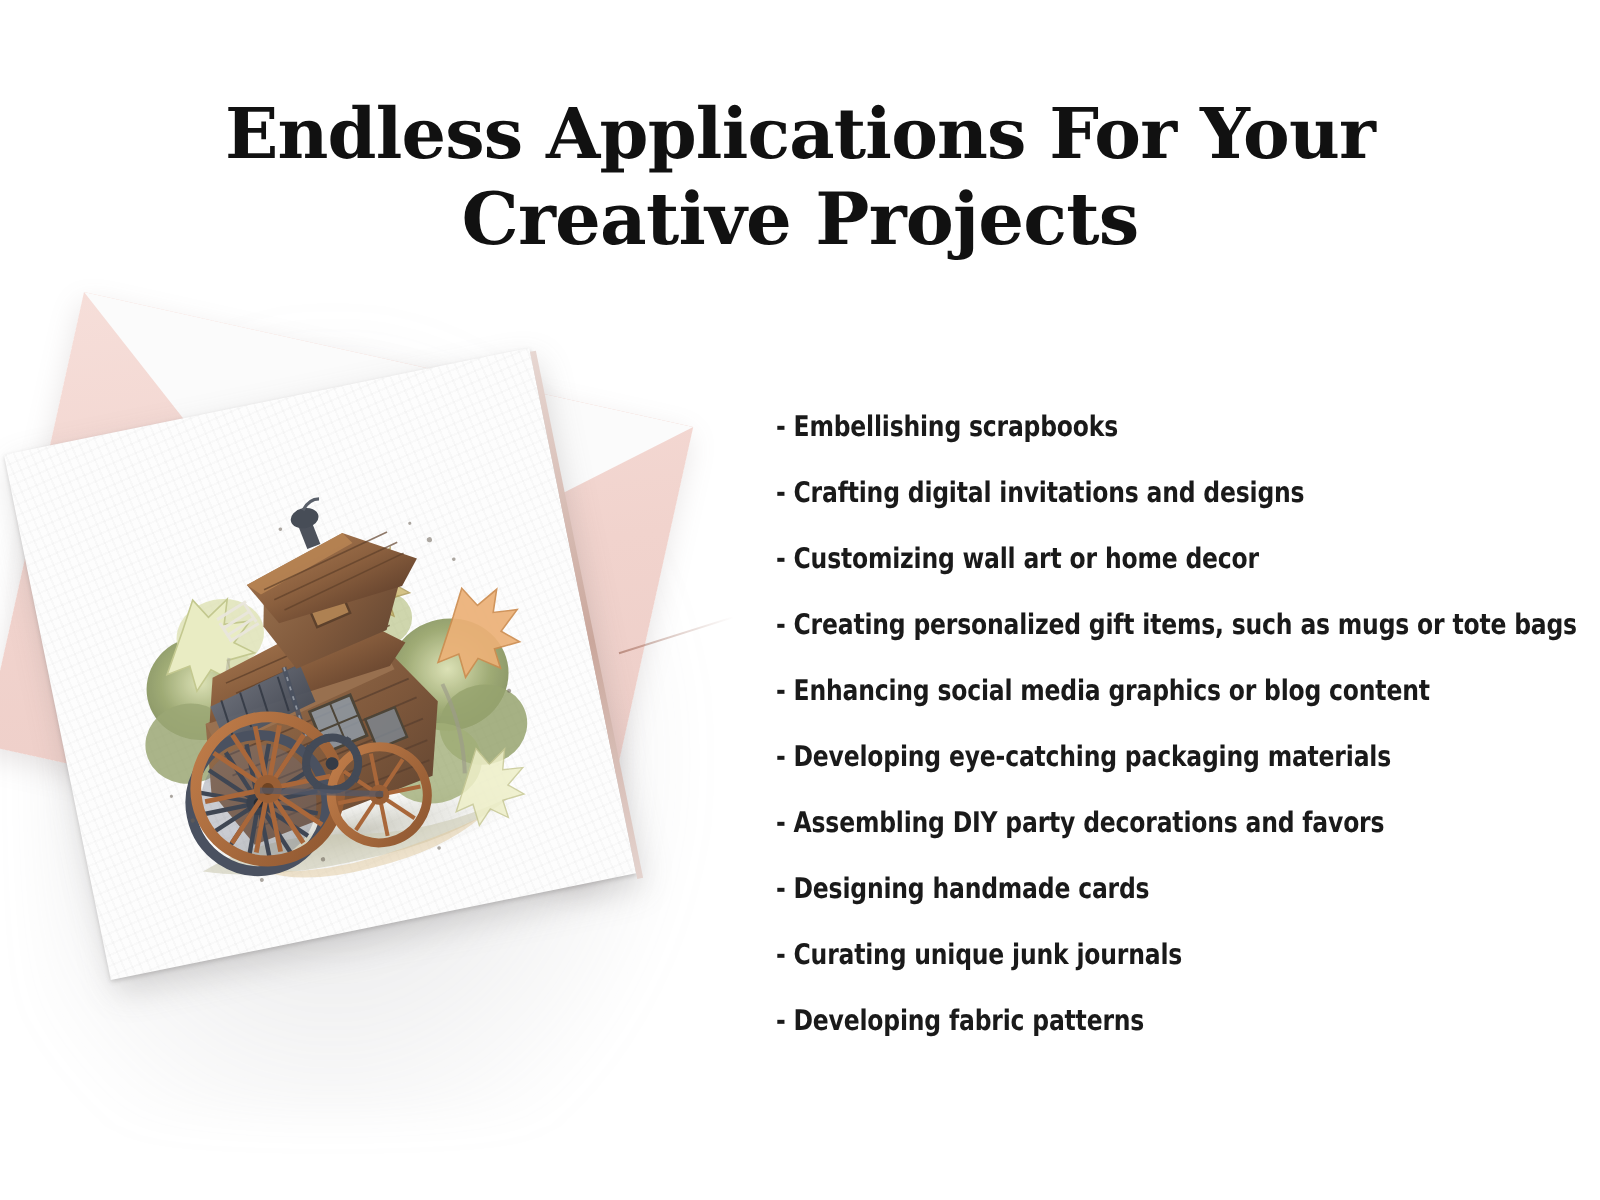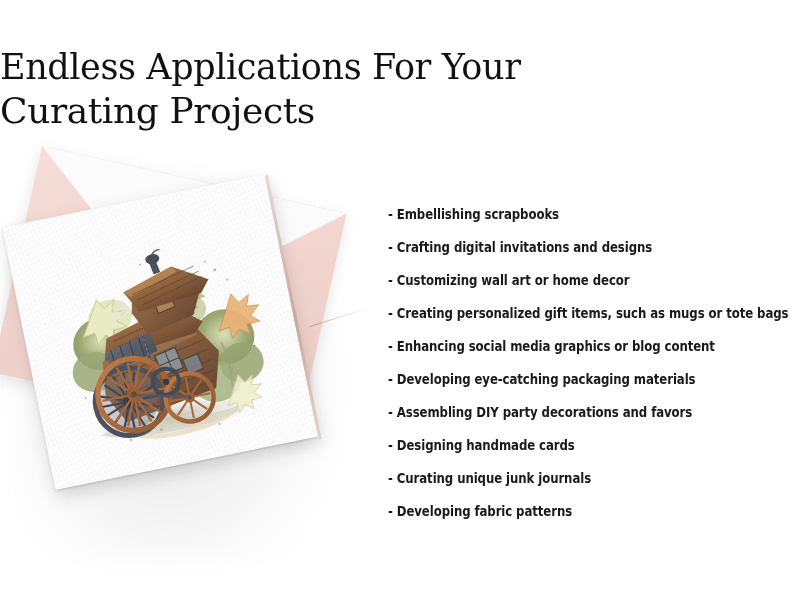--- a/index.html
+++ b/index.html
@@ -24,22 +24,23 @@
     background: #ffffff;
     overflow: hidden;
   }
 
   
   .heading {
     position: absolute;
     left: 0;
     top: 46px;
     width: 800px;
+    text-align: center;
     font-family: "DejaVu Serif", "Liberation Serif", serif;
-    font-weight: normal;
+    font-weight: bold;
     font-size: 35px;
     line-height: 43px;
     letter-spacing: -0.4px;
     color: #111111;
     white-space: nowrap;
   }
   .heading .hl {
     display: block;
   }
   .heading .hl2 {
@@ -196,21 +197,21 @@
     transform-origin: left center;
   }
 </style>
 </head>
 <body>
 
 <div id="stage">
 
   <div class="heading">
     <span class="hl">Endless Applications For Your</span>
-    <span class="hl2">Curating Projects</span>
+    <span class="hl2">Creative Projects</span>
   </div>
 
   <div class="mockup">
 
     <div class="mockup-shadow"></div>
     <div class="smudge"></div>
 
     <div class="envelope">
       <div class="env-flapcut">
         <div class="env-inner"></div>

